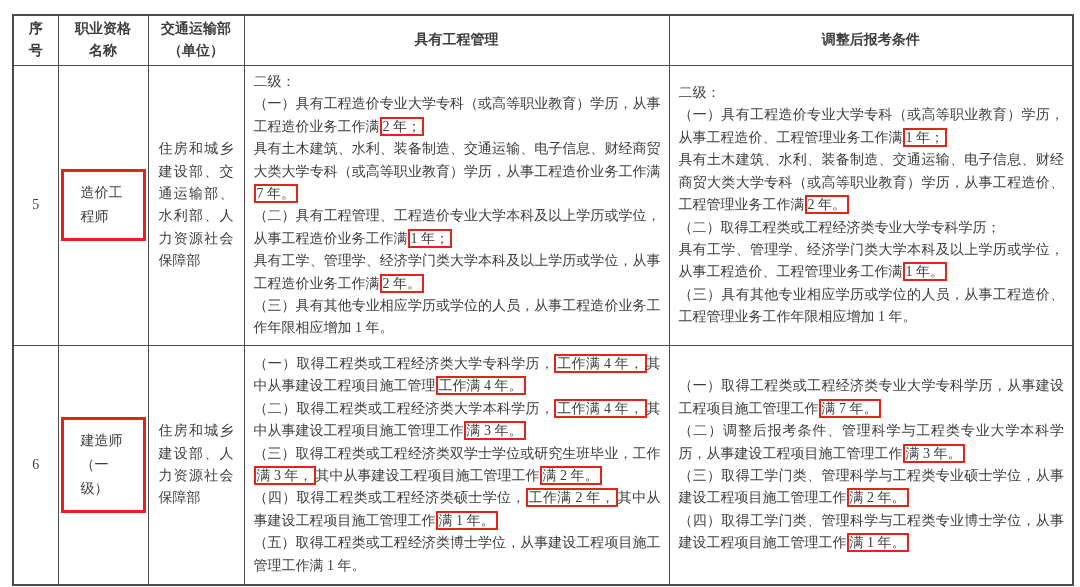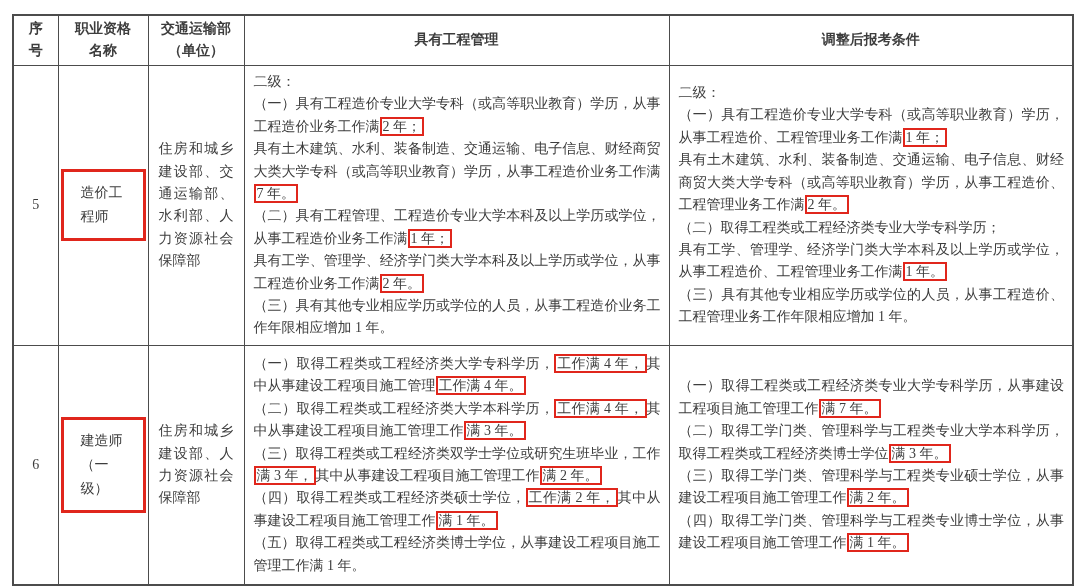--- a/index.html
+++ b/index.html
@@ -137,20 +137,20 @@
         <td class="dept-cell">住房和城乡建设部、人力资源社会保障部</td>
         <td class="cond-cell">
             <div class="para"><span>（一）取得工程类或工程经济类大学专科学历，</span><span class="hl">工作满 4 年，</span><span>其中从事建设工程项目施工管理</span><span class="hl">工作满 4 年。</span></div>
             <div class="para"><span>（二）取得工程类或工程经济类大学本科学历，</span><span class="hl">工作满 4 年，</span><span>其中从事建设工程项目施工管理工作</span><span class="hl">满 3 年。</span></div>
             <div class="para"><span>（三）取得工程类或工程经济类双学士学位或研究生班毕业，工作</span><span class="hl">满 3 年，</span><span>其中从事建设工程项目施工管理工作</span><span class="hl">满 2 年。</span></div>
             <div class="para"><span>（四）取得工程类或工程经济类硕士学位，</span><span class="hl">工作满 2 年，</span><span>其中从事建设工程项目施工管理工作</span><span class="hl">满 1 年。</span></div>
             <div class="para"><span>（五）取得工程类或工程经济类博士学位，从事建设工程项目施工管理工作满 1 年。</span></div>
           </td>
         <td class="cond-cell">
             <div class="para"><span>（一）取得工程类或工程经济类专业大学专科学历，从事建设工程项目施工管理工作</span><span class="hl">满 7 年。</span></div>
-            <div class="para"><span>（二）取得工学门类、管理科学与工程类专业大学本科学历，取得工程类或工程经济类博士学位</span><span class="hl">满 3 年。</span></div>
+            <div class="para"><span>（二）调整后报考条件、管理科学与工程类专业大学本科学历，从事建设工程项目施工管理工作</span><span class="hl">满 3 年。</span></div>
             <div class="para"><span>（三）取得工学门类、管理科学与工程类专业硕士学位，从事建设工程项目施工管理工作</span><span class="hl">满 2 年。</span></div>
             <div class="para"><span>（四）取得工学门类、管理科学与工程类专业博士学位，从事建设工程项目施工管理工作</span><span class="hl">满 1 年。</span></div>
           </td>
       </tr>
     </tbody>
   </table>
 </div>
 
 </body></html>

